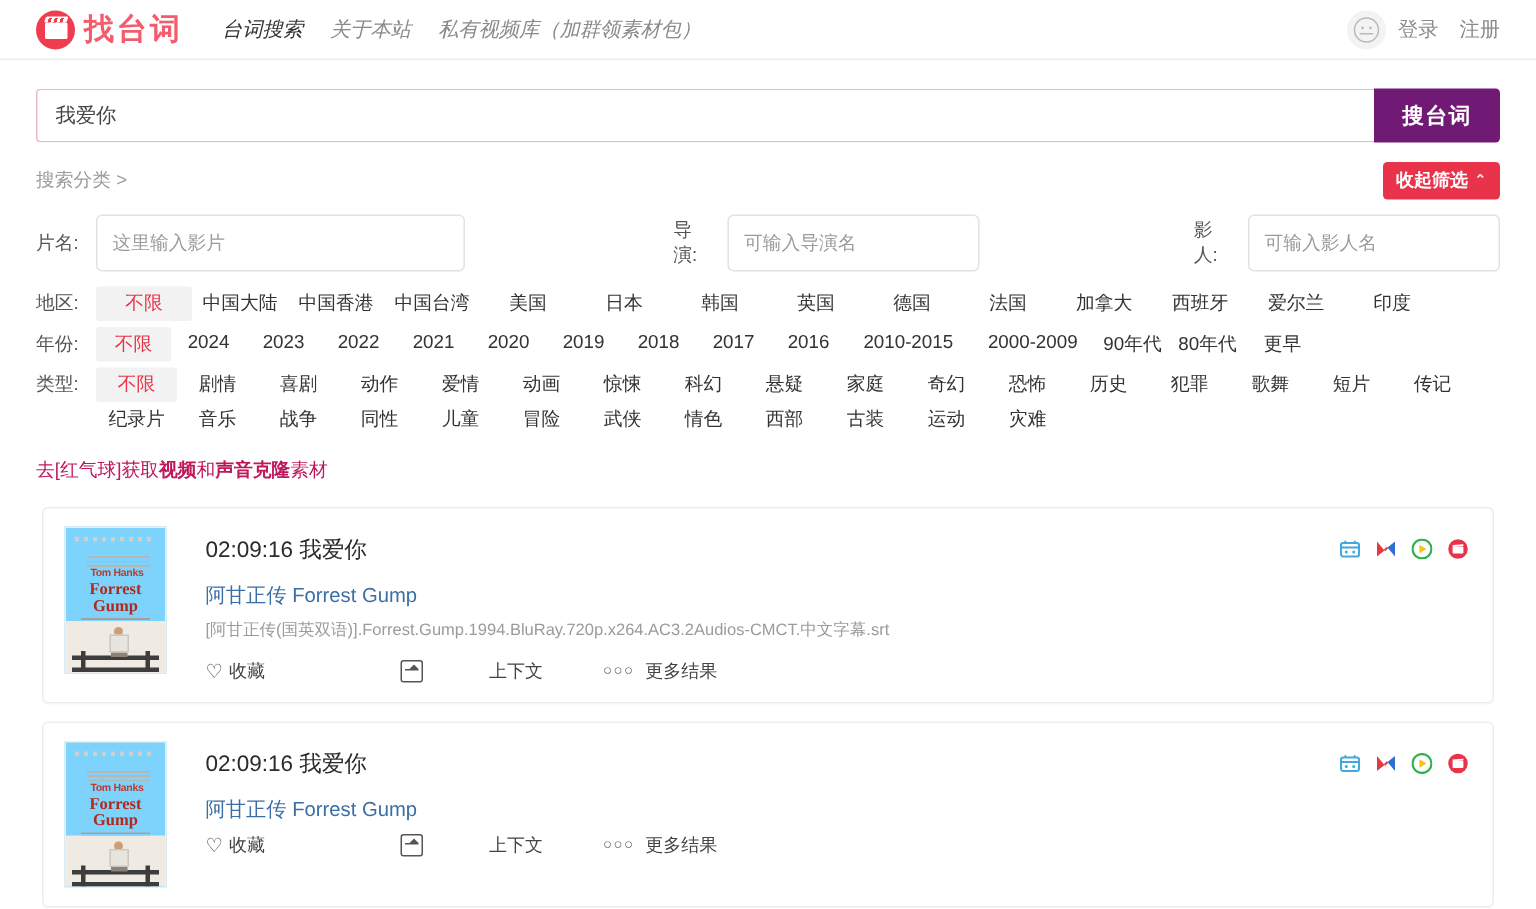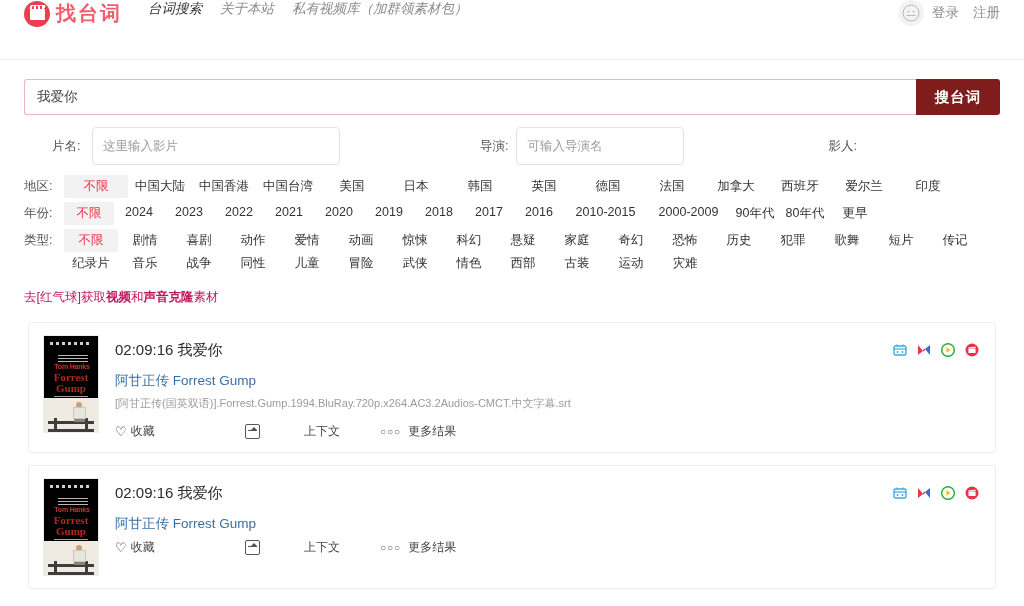--- a/index.html
+++ b/index.html
@@ -9,23 +9,23 @@
     width: 1024px;
     height: 606px;
     overflow: hidden;
     font-family: "Liberation Sans", "DejaVu Sans", sans-serif;
     color: #333;
   }
   .page { width: 1024px; height: 606px; position: relative; background: #fff; }
 
   
   .header {
-    height: 60px;
+    height: 40px;
     display: flex;
-    align-items: flex-start;
+    align-items: center;
     border-bottom: 1px solid #ececec;
     padding: 0 24px;
     box-sizing: border-box;
     background: #fff;
   }
   .logo { display: flex; align-items: center; gap: 6px; margin-right: 26px; }
   .logo-mark {
     width: 26px; height: 26px; border-radius: 50%;
     background: #ef3c4f;
     position: relative;
@@ -77,21 +77,21 @@
     font-size: 13.5px;
     color: #444;
     outline: none;
     box-sizing: border-box;
     font-family: "Liberation Sans", "DejaVu Sans", sans-serif;
     background: #fff;
   }
   .search-input::placeholder { color: #777; }
   .search-btn {
     width: 84px;
-    background: #7f1d1d;
+    background: #701a75;
     color: #fff;
     font-size: 14.5px;
     border: none;
     border-radius: 0 3px 3px 0;
     cursor: pointer;
     font-weight: 600;
     letter-spacing: 1px;
     font-family: "Liberation Sans", "DejaVu Sans", sans-serif;
   }
 
@@ -112,21 +112,21 @@
     padding: 4px 9px;
     cursor: pointer;
     display: flex; align-items: center; gap: 4px;
     font-weight: 600;
   }
   .collapse-btn .chev { font-size: 10px; opacity: .9; }
 
   .filters { margin: 12px 24px 0 24px; }
   .frow { display: flex; align-items: center; margin-bottom: 10px; }
   .frow .flabel {
-    font-size: 12.5px; color: #555; width: 40px; flex: none; margin-left: 28px;
+    font-size: 12.5px; color: #555; width: 40px; flex: none;
   }
   .finput {
     border: 1px solid #e2e2e2;
     border-radius: 4px;
     height: 26px;
     font-size: 12.5px;
     padding: 18px 10px;
     color: #333;
     outline: none;
     box-sizing: border-box;
@@ -175,22 +175,22 @@
   .card {
     border: 1px solid #ededed;
     border-radius: 4px;
     background: #fff;
     padding: 12px 14px;
     margin-bottom: 12px;
     display: flex;
     box-shadow: 0 1px 1px rgba(0,0,0,.02);
   }
   .poster {
-    width: 56px; height: 98px; flex: none;
-    background: #000000;
+    width: 68px; height: 98px; flex: none;
+    background: #7dd3fc;
     position: relative;
     overflow: hidden;
     border: 1px solid #eee;
     box-sizing: border-box;
   }
   .poster .pl1 {
     position: absolute; top: 6px; left: 6px; right: 6px;
     height: 3px;
     background: repeating-linear-gradient(90deg,#cfcfcf 0 3px,transparent 3px 6px);
   }
@@ -238,21 +238,21 @@
   .poster .legs {
     position: absolute; bottom: 10px; left: 30px; width: 11px; height: 7px;
     background: #8d8276;
   }
   .poster .postL, .poster .postR {
     position: absolute; bottom: 0; width: 3px; height: 14px; background: #3d3d3d;
   }
   .poster .postL { left: 10px; }
   .poster .postR { right: 10px; }
 
-  .cbody { flex: 1; padding-left: 16px; position: relative; min-width: 0; }
+  .cbody { flex: 1; padding-left: 26px; position: relative; min-width: 0; }
   .line-time {
     font-size: 15px; color: #2b2b2b; margin-top: 6px; margin-bottom: 12px;
   }
   .movie-name {
     font-size: 13.5px; color: #3b6ea5; margin-bottom: 6px;
   }
   .srt-name {
     font-size: 11px; color: #9b9b9b; margin-bottom: 12px;
     white-space: nowrap; overflow: hidden; text-overflow: ellipsis;
   }
@@ -314,31 +314,39 @@
         <a>注册</a>
       </div>
     </div>
   </div>
 
   <div class="search-wrap">
     <input class="search-input" type="text" value="我爱你" style="">
     <button class="search-btn">搜台词</button>
   </div>
 
+  <div class="filter-head">
+    <span class="label">搜索分类 &gt;</span>
+    <span class="collapse-btn">
+      <span>收起筛选</span>
+      <span class="chev">⌃</span>
+    </span>
+  </div>
 
   <div class="filters">
 
     <div class="frow">
       <span class="flabel">片名:</span>
       <input class="finput title-in" type="text" placeholder="这里输入影片" style="">
       <span class="spacer-a"></span>
       <span class="inline-label">导演:</span>
       <input class="finput dir-in" type="text" placeholder="可输入导演名" style="">
       <span class="spacer-b"></span>
       <span class="inline-label">影人:</span>
+      <input class="finput actor-in" type="text" placeholder="可输入影人名" style="">
     </div>
 
     <div class="tagrow">
       <span class="tlabel">地区:</span>
       <div class="tags region-tags">
         <span class="tag sel">不限</span>
         <span class="tag">中国大陆</span>
         <span class="tag">中国香港</span>
         <span class="tag">中国台湾</span>
         <span class="tag">美国</span>

